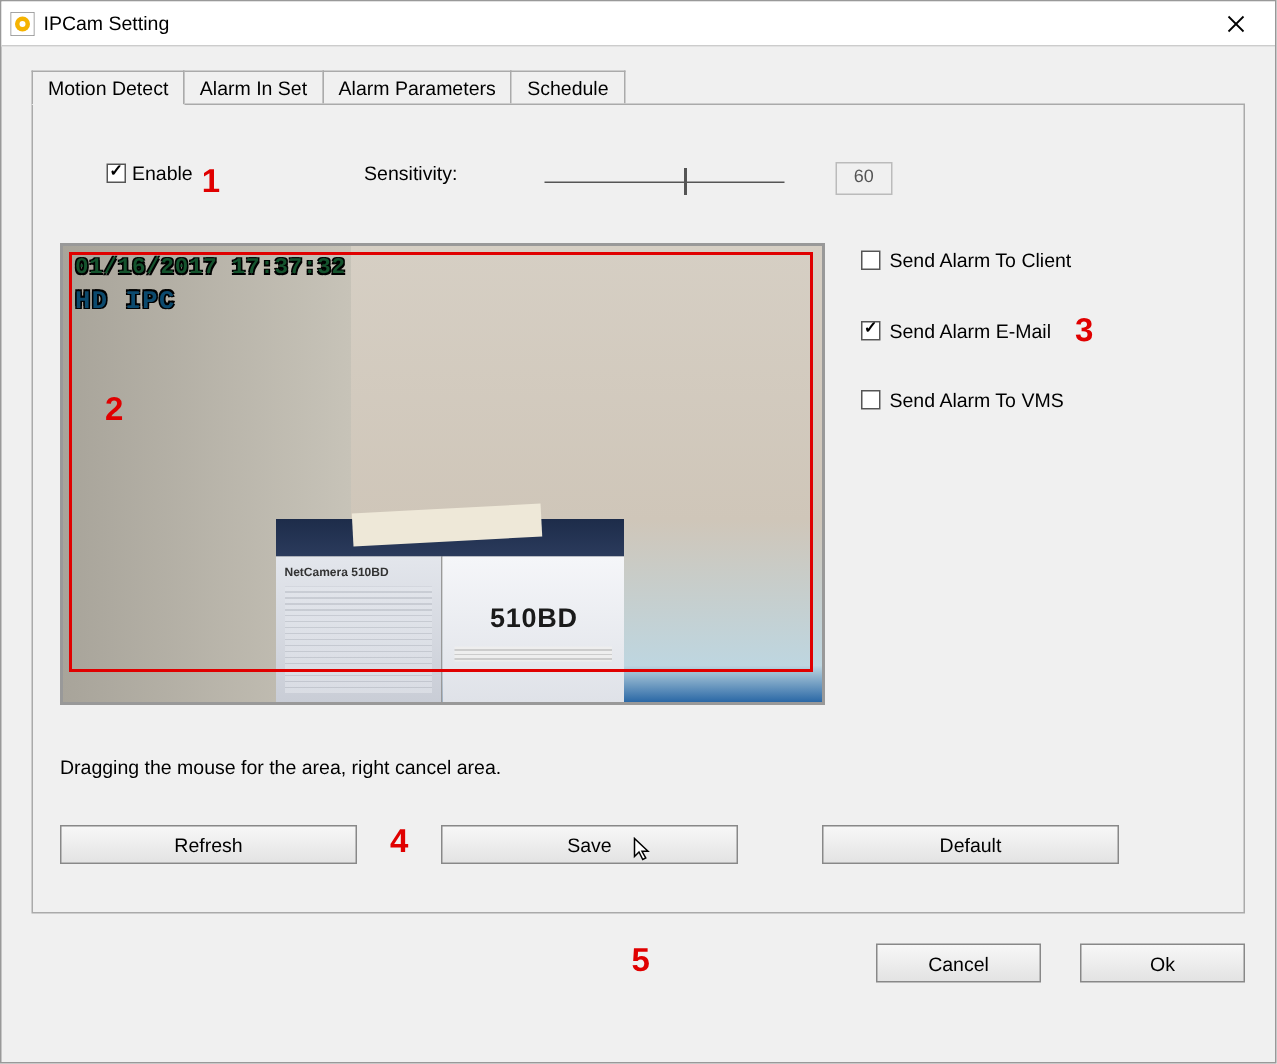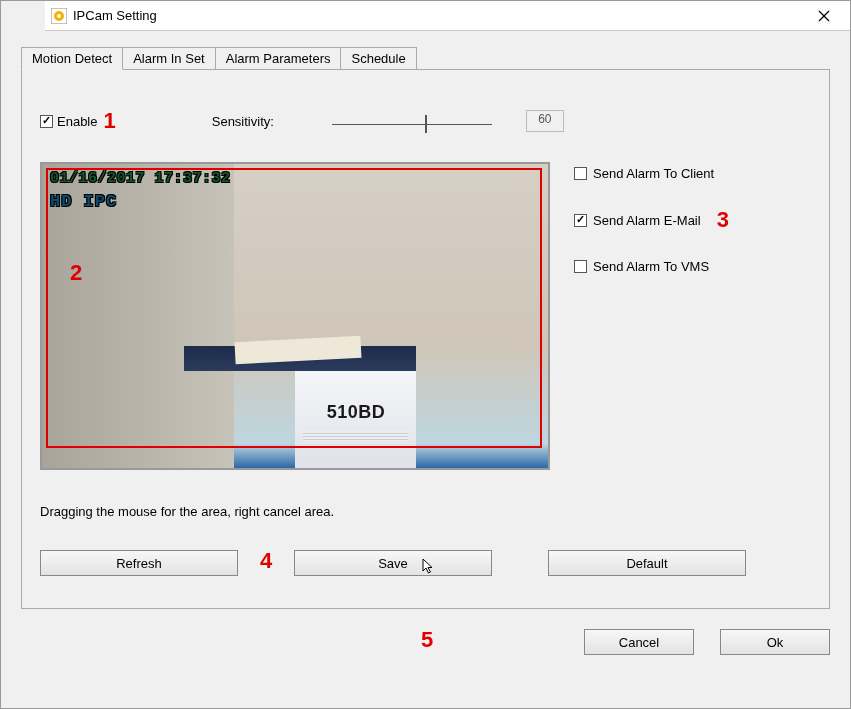--- a/index.html
+++ b/index.html
@@ -21,21 +21,20 @@
     position: relative;
   }
   .titlebar {
     height: 30px;
     background: #fff;
     border-bottom: 1px solid #ccc;
     display: flex;
     align-items: center;
     padding: 0 6px;
     font-size: 13px;
-    margin-left: 44px;
   }
   .titlebar-icon {
     width: 16px;
     height: 16px;
     margin-right: 6px;
     display: inline-block;
   }
   .titlebar-icon svg { width:16px; height:16px; display:block; }
   .titlebar-title { flex: 1; }
   .titlebar-close {
@@ -79,25 +78,26 @@
   .tabpane {
     border: 1px solid #aaa;
     background: #f0f0f0;
     padding: 20px 18px 18px 18px;
     position: relative;
     min-height: 540px;
   }
   
   .row1 {
     display: flex;
-    align-items: center;
+    align-items: flex-start;
     gap: 8px;
     margin-top: 18px;
     margin-bottom: 28px;
     position: relative;
+    margin-left: 31px;
   }
   .checkbox-wrap {
     display: inline-flex;
     align-items: center;
     gap: 4px;
     cursor: pointer;
     font-size: 13px;
   }
   .cb {
     width: 13px;
@@ -377,20 +377,24 @@
       </div>
 
       <div class="midrow">
         <div class="video-frame">
           <div class="video-scene">
             <div class="wall-left"></div>
             <div class="wall-right"></div>
             <div class="box-router">
               <div class="router-top"></div>
               <div class="router-paper"></div>
+              <div class="router-left">
+                <div class="router-left-label">NetCamera 510BD</div>
+                <div class="router-left-lines"></div>
+              </div>
               <div class="router-right">
                 <div class="router-model">510BD</div>
                 <div class="router-model-sub"></div>
               </div>
             </div>
           </div>
           <div class="osd-time">01/16/2017 17:37:32</div>
           <div class="osd-name">HD IPC</div>
           <div class="red-rect"></div>
           <span class="annot" style="top:96px; left:28px;">2</span>

